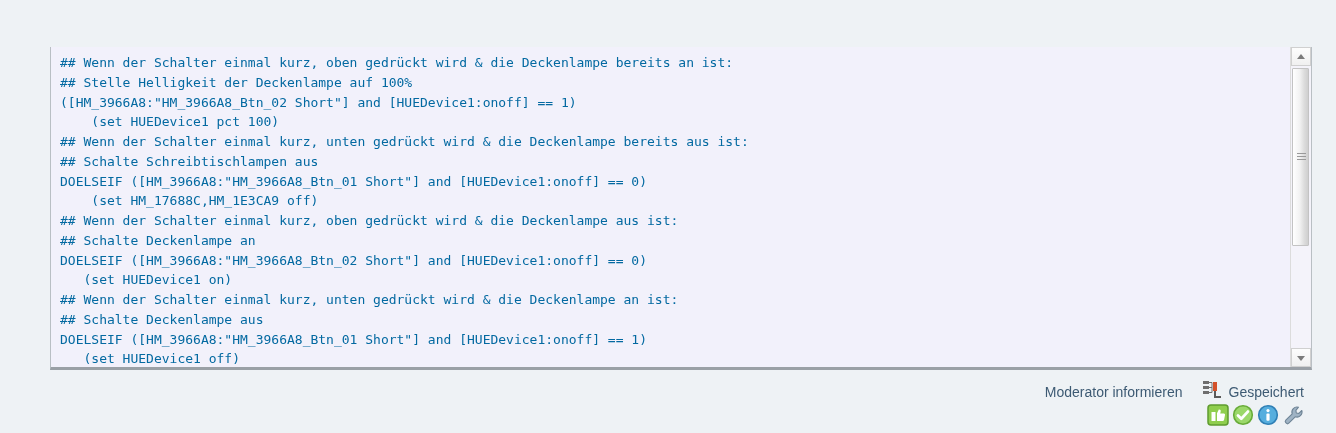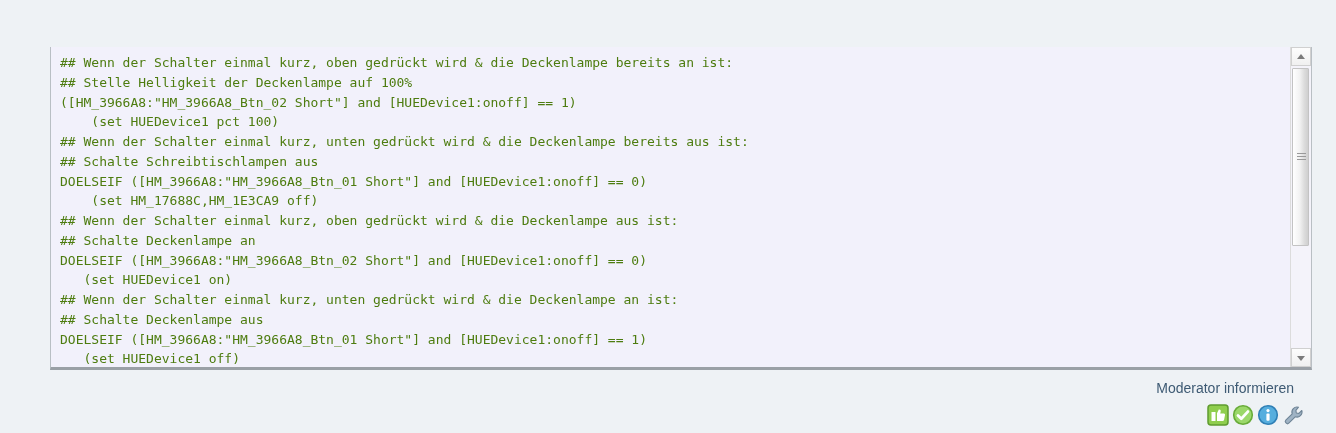--- a/index.html
+++ b/index.html
@@ -66,21 +66,21 @@
     bottom: 0;
     padding: 6px 4px 0 9px;
     box-sizing: border-box;
     overflow: hidden;
   }
   pre.code-text {
     margin: 0;
     font-family: "DejaVu Sans Mono", "Liberation Mono", monospace;
     font-size: 13px;
     line-height: 19.75px;
-    color: #4d7c0f;
+    color: #0369a1;
     white-space: pre;
     letter-spacing: 0;
   }
 
   
   .scrollbar {
     position: absolute;
     top: 0;
     right: 0;
     width: 21px;
@@ -241,20 +241,33 @@
       </div>
     </div>
 
   </div>
 
   <div class="footer">
 
     <div class="footer-row">
       <a class="mod-link" href="#">Moderator informieren</a>
 
+      <div class="saved-wrap">
+        <span class="tree-icon">
+          <svg width="22" height="20" viewBox="0 0 22 20" xmlns="http://www.w3.org/2000/svg">
+            <rect x="1" y="1" width="6" height="3" fill="#6e6e6e"></rect>
+            <rect x="1" y="6" width="6" height="3" fill="#6e6e6e"></rect>
+            <rect x="1" y="11" width="6" height="3" fill="#6e6e6e"></rect>
+            <path d="M7 2.5 H10 M7 7.5 H10 M7 12.5 H10 M10 2.5 V12.5" stroke="#6e6e6e" stroke-width="1" fill="none"></path>
+            <rect x="11" y="2" width="4" height="9" fill="#d4512a"></rect>
+            <path d="M13 11 V17 H19" stroke="#5a5a5a" stroke-width="2" fill="none"></path>
+          </svg>
+        </span>
+        <span class="saved-text">Gespeichert</span>
+      </div>
     </div>
 
     <div class="icon-row">
 
       <span>
         <svg width="22" height="22" viewBox="0 0 22 22" xmlns="http://www.w3.org/2000/svg">
           <rect x="1" y="1" width="20" height="20" rx="3" fill="#8fce4e" stroke="#5f9c2f" stroke-width="1.5"></rect>
           <rect x="4.5" y="8" width="4" height="9" fill="#ffffff"></rect>
           <path d="M10 17 h5.5 a1.6 1.6 0 0 0 1.6-1.3 l0.9-4.6 a1.2 1.2 0 0 0-1.2-1.5 h-3.6 l0.5-2.2 a1.5 1.5 0 0 0-1.4-1.9 l-0.5 0 l-1.8 3.7 z" fill="#ffffff"></path>
         </svg>

